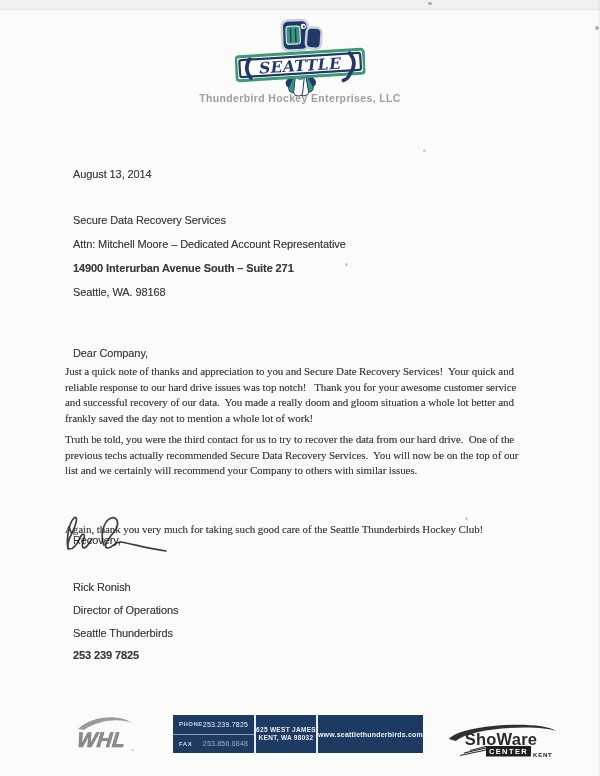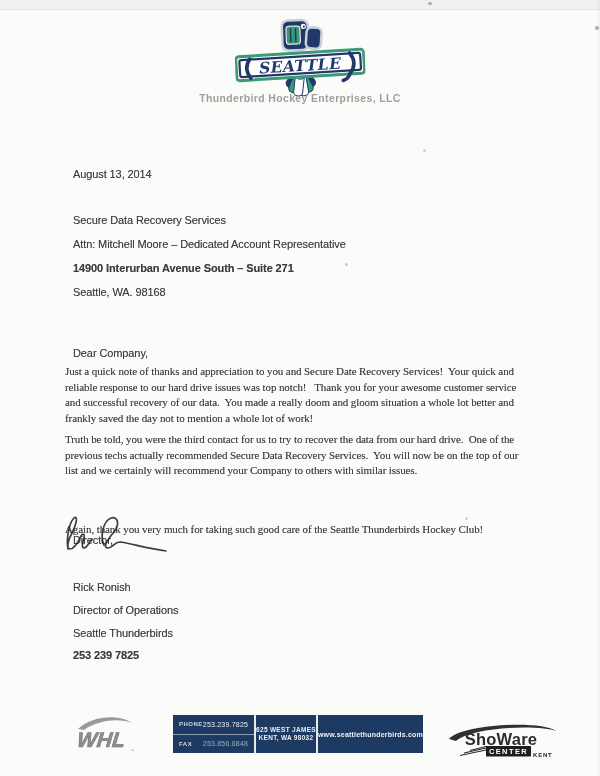--- a/index.html
+++ b/index.html
@@ -130,21 +130,21 @@
   <div class="para" style="top:432px;">
     <div class="line">Truth be told, you were the third contact for us to try to recover the data from our hard drive.  One of the</div>
     <div class="line">previous techs actually recommended Secure Data Recovery Services.  You will now be on the top of our</div>
     <div class="line">list and we certainly will recommend your Company to others with similar issues.</div>
   </div>
 
   <div class="para" style="top:476px;margin-top:46px;">
     <div class="line">Again, thank you very much for taking such good care of the Seattle Thunderbirds Hockey Club!</div>
   </div>
 
-  <div class="tline" style="top:506px;">Director,</div>
+  <div class="tline" style="top:506px;">Recovery,</div>
 
   <svg class="sig" viewBox="0 0 118 54">
     <g fill="none" stroke="#242424" stroke-width="1.7" stroke-linecap="round" opacity=".88">
       <path d="M12,42 C10,32 13,16 18,11 C22,8 21,16 16,26 C12,33 10,42 14,42 C19,42 23,33 25,29 C27,26 29,27 28,31 C27,35 25,41 28,41 C31,41 34,34 36,32"></path>
       <path d="M48,38 C44,30 47,14 55,11 C62,9 64,17 58,25 C52,32 46,41 52,41 C57,41 58,35 64,35 C74,36 88,41 110,44"></path>
     </g>
   </svg>
 
   <div class="tline" style="top:553px;">Rick Ronish</div>
   <div class="tline" style="top:576px;">Director of Operations</div>

